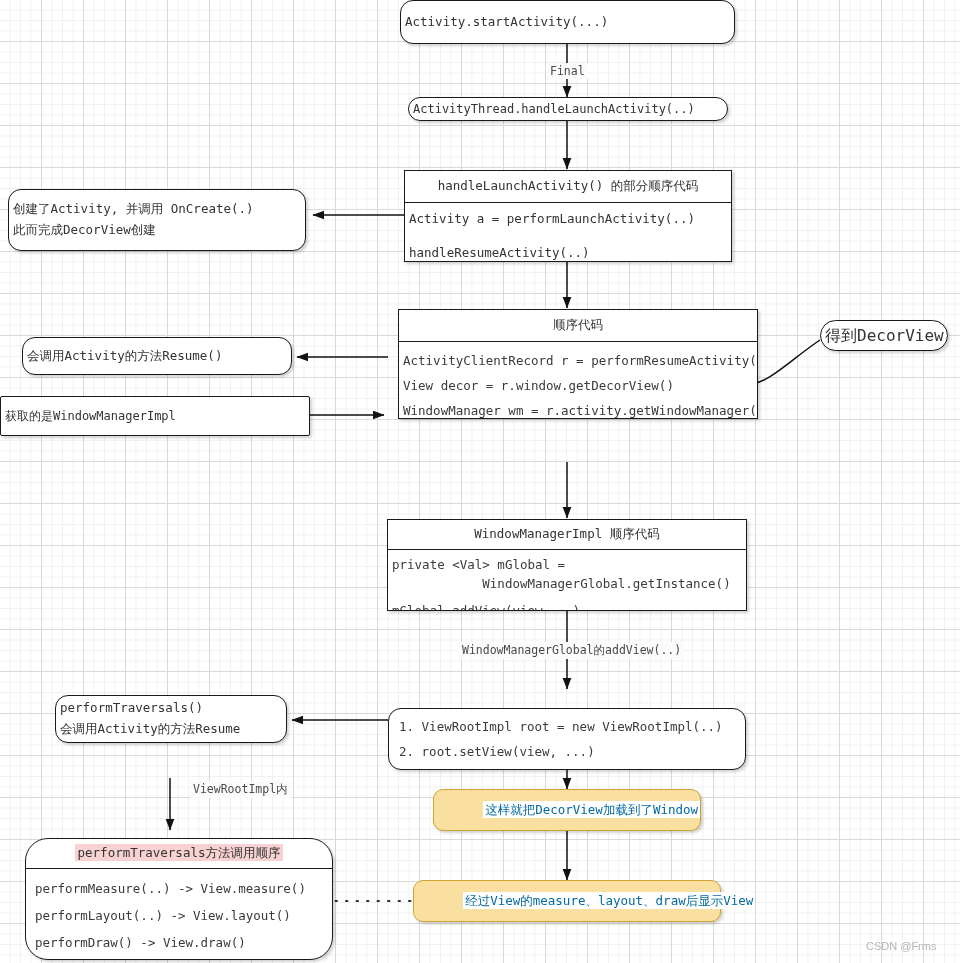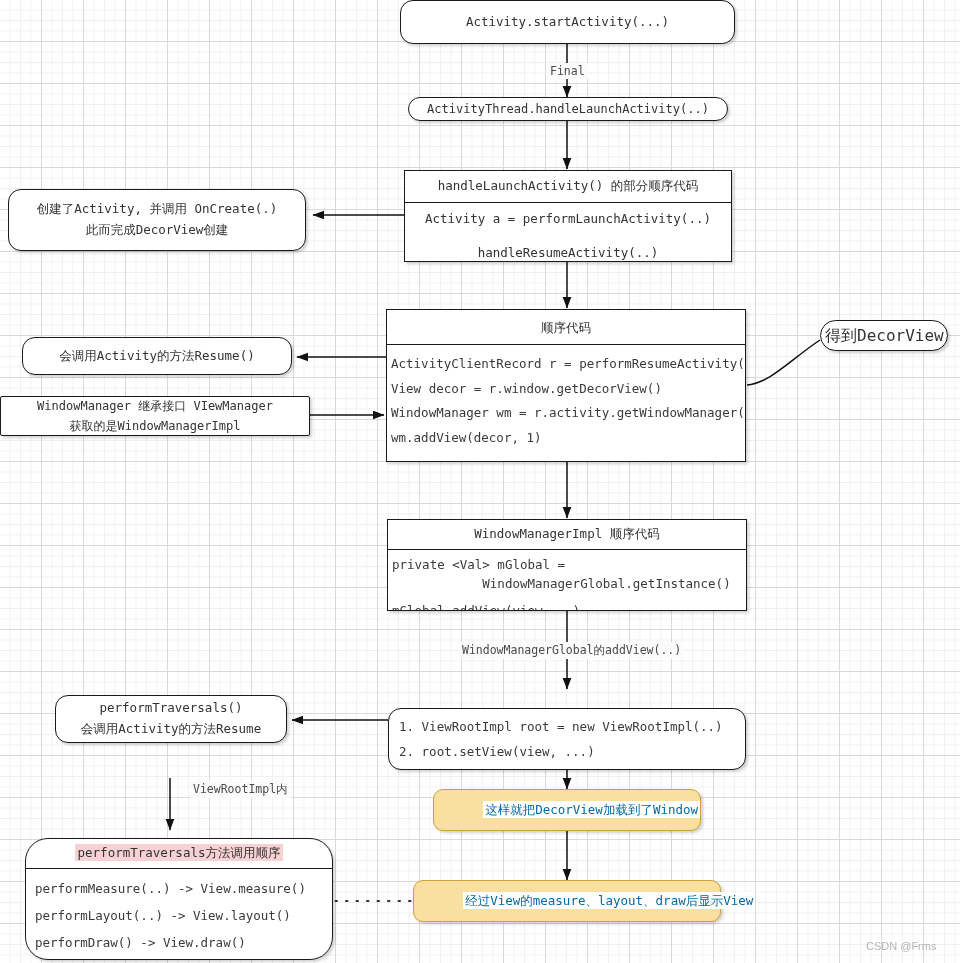--- a/index.html
+++ b/index.html
@@ -61,21 +61,21 @@
   }
   .node .body .ln{
     white-space:pre;
     padding:4px 0;
     font-size:12.5px;
     color:#3a3a3a;
   }
   .node .line{
     width:100%;
     box-sizing:border-box;
-    text-align:center;
+    text-align:left;
     padding:2px 4px;
     white-space:pre;
   }
 
   
   .hl-pink{background:#f8d2d2;padding:1px 3px;}
   .hl-white{background:#ffffff;padding:1px 2px;}
 
   
   .yellow{
@@ -161,21 +161,21 @@
   </div>
 
   <div class="node" style="left:404px;top:170px;width:328px;height:92px;">
     <div class="title">handleLaunchActivity() 的部分顺序代码</div>
     <div class="body" style="padding:6px 0;">
       <div class="line">Activity a = performLaunchActivity(..)</div>
       <div class="line" style="margin-top:13px;">handleResumeActivity(..)</div>
     </div>
   </div>
 
-  <div class="node" style="left:386px;top:309px;width:360px;height:153px;">
+  <div class="node" style="left:398px;top:309px;width:360px;height:110px;">
     <div class="title">顺序代码</div>
     <div class="body" style="padding:7px 4px;">
       <div class="ln">ActivityClientRecord r = performResumeActivity(..</div>
       <div class="ln">View decor = r.window.getDecorView()</div>
       <div class="ln">WindowManager wm = r.activity.getWindowManager()</div>
       <div class="ln">wm.addView(decor, 1)</div>
     </div>
   </div>
 
   <div class="node" style="left:387px;top:519px;width:360px;height:92px;">
@@ -209,21 +209,20 @@
   <div class="node round center" style="left:8px;top:189px;width:298px;height:62px;">
     <div class="line">创建了Activity, 并调用 OnCreate(.)</div>
     <div class="line">此而完成DecorView创建</div>
   </div>
 
   <div class="node round center" style="left:22px;top:337px;width:270px;height:38px;">
     <div class="line">会调用Activity的方法Resume()</div>
   </div>
 
   <div class="node center" style="left:0px;top:396px;width:310px;height:40px;border-radius:2px;">
-    <div class="line" style="font-size:12px;">WindowManager 继承接口 VIewManager</div>
     <div class="line" style="font-size:12px;">获取的是WindowManagerImpl</div>
   </div>
 
   <div class="node pill center" style="left:820px;top:320px;width:128px;height:31px;">
     <div class="line" style="font-size:16px;">得到DecorView</div>
   </div>
 
   <div class="node round center" style="left:55px;top:695px;width:232px;height:48px;">
     <div class="line">performTraversals()</div>
     <div class="line">会调用Activity的方法Resume</div>

